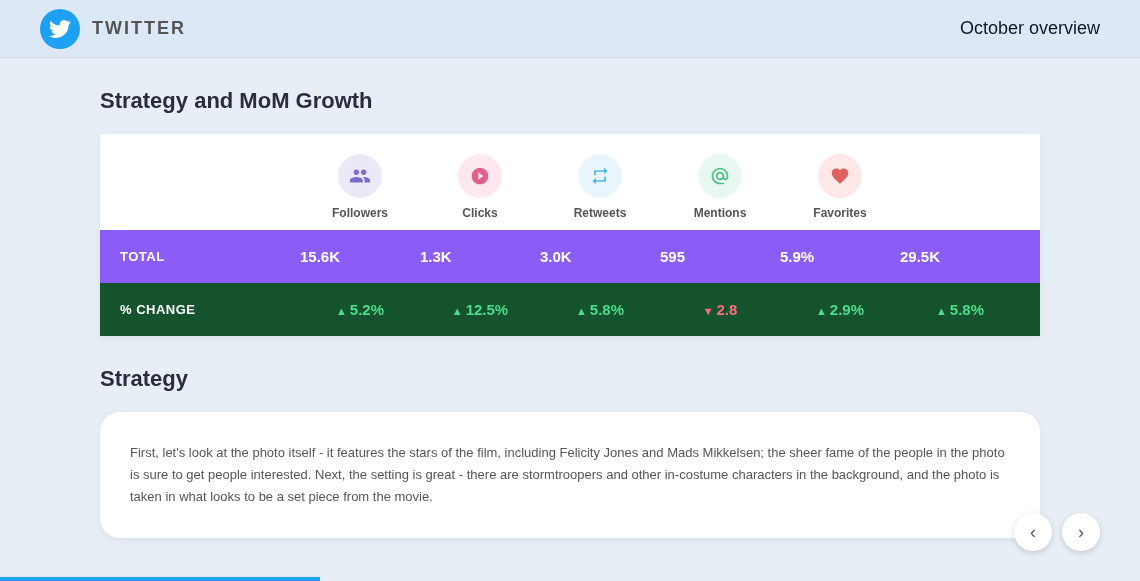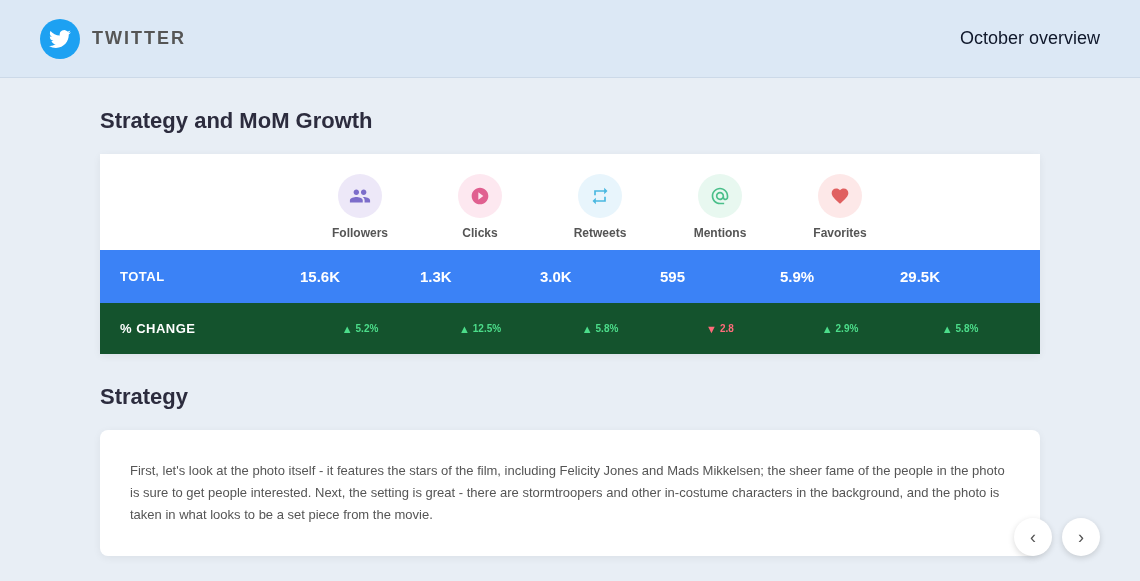--- a/index.html
+++ b/index.html
@@ -12,21 +12,21 @@
       overflow: hidden;
     }
 
     
     .header {
       background: #dce8f5;
       display: flex;
       align-items: center;
       justify-content: space-between;
       padding: 4px 40px;
-      height: 78px;
+      height: 58px;
       border-bottom: 1px solid #ccd9e8;
     }
     .header-left {
       display: flex;
       align-items: center;
       gap: 12px;
     }
     .twitter-logo {
       width: 40px;
       height: 40px;
@@ -107,21 +107,21 @@
 
     
     .metrics-row {
       display: grid;
       grid-template-columns: 180px repeat(6, 1fr);
       padding: 18px 20px;
       align-items: center;
     }
 
     .metrics-row.total {
-      background: #3b82f6;
+      background: #8b5cf6;
     }
 
     .metrics-row.change {
       background: #14532d;
     }
 
     .row-label {
       font-size: 13px;
       font-weight: 700;
       color: white;
@@ -131,38 +131,38 @@
 
     .row-value {
       text-align: left;
       font-size: 15px;
       font-weight: 600;
       color: white;
     }
 
     .change-value {
       text-align: center;
-      font-size: 10px;
+      font-size: 15px;
       font-weight: 600;
       display: flex;
       align-items: center;
       justify-content: center;
       gap: 3px;
     }
 
     .change-value.positive { color: #4cdd8a; }
     .change-value.negative { color: #ff6b7a; }
 
     .arrow-up::before { content: '▲'; font-size: 11px; }
     .arrow-down::before { content: '▼'; font-size: 11px; }
 
     
     .strategy-card {
       background: white;
-      border-radius: 8px;
+      border-radius: 20px;
       padding: 30px;
       box-shadow: 0 2px 8px rgba(0,0,0,0.06);
     }
 
     .strategy-text {
       font-size: 13px;
       color: #555;
       line-height: 1.7;
     }
 

